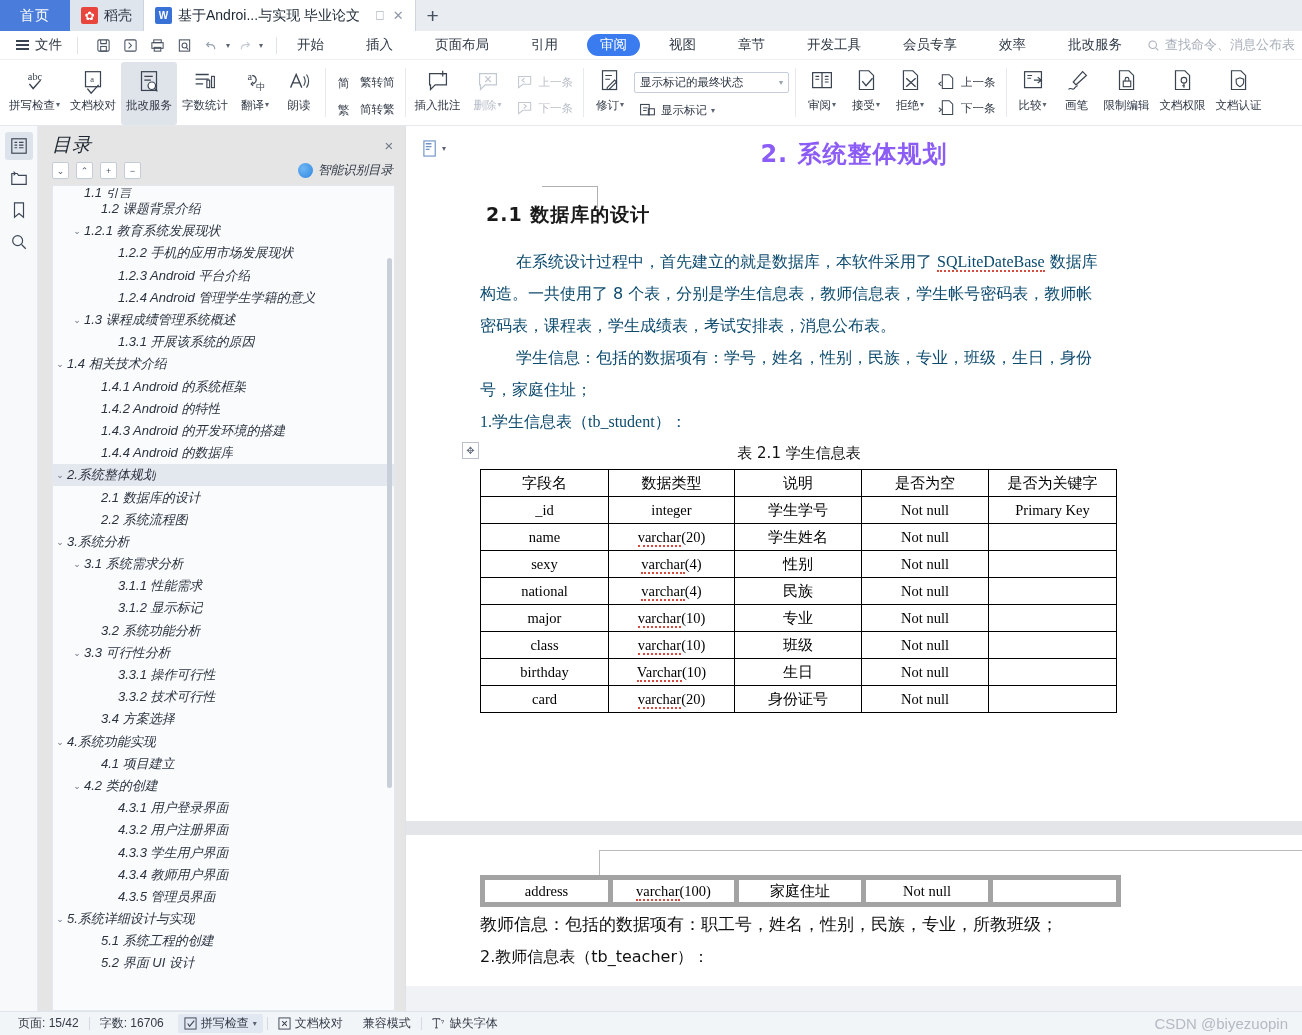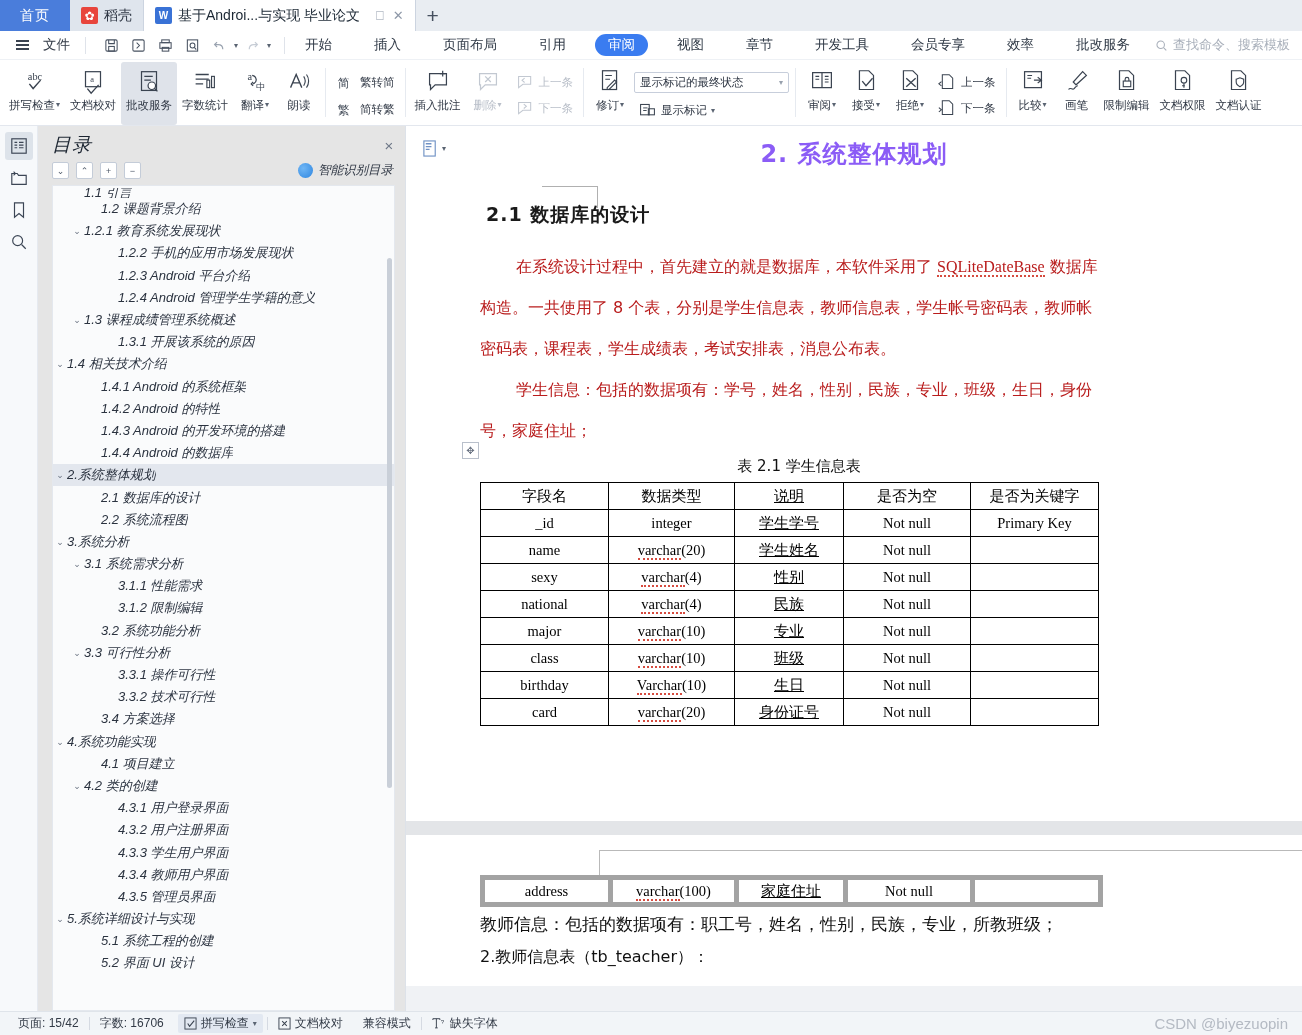--- a/index.html
+++ b/index.html
@@ -41,21 +41,21 @@
     width: 34px; height: 31px; display: flex; align-items: center; justify-content: center;
     font-size: 21px; color: #46505f; font-weight: 300;
   }
 
   
   .menubar {
     height: 29px; background: #ffffff; display: flex; align-items: center;
     flex: 0 0 29px; padding-left: 8px; font-size: 13.5px; color: #333b47;
     border-bottom: 1px solid #eef1f5;
   }
-  .mb-file { display: flex; align-items: center; gap: 14px; padding: 0 8px; }
+  .mb-file { display: flex; align-items: center; gap: 6px; padding: 0 8px; }
   .hamburger { display: inline-flex; flex-direction: column; gap: 2.5px; }
   .hamburger i { display: block; width: 13px; height: 1.6px; background: #3a4350; }
   .qat { display: flex; align-items: center; gap: 2px; padding: 0 6px; }
   .qat-btn {
     width: 25px; height: 23px; display: flex; align-items: center; justify-content: center;
     color: #46505f;
   }
   .divider-v { width: 1px; height: 17px; background: #dfe3ea; margin: 0 7px; }
   .mtabs { display: flex; align-items: center; gap: 16px; }
   .mtab { padding: 2px 13px; border-radius: 11px; font-size: 13.5px; color: #2f3946; white-space: nowrap; }
@@ -178,21 +178,21 @@
   .doc-h1 {
     text-align: center; font-size: 24px; font-weight: bold; color: #8b5cf6;
     font-family: "DejaVu Sans", "Liberation Sans", sans-serif;
     padding-top: 12px; letter-spacing: 1px;
   }
   .doc-h2 {
     font-size: 19px; font-weight: bold; color: #1a1a1a; margin: 32px 0 0 80px;
     font-family: "DejaVu Sans", "Liberation Sans", sans-serif; letter-spacing: 1px;
   }
   .doc-p {
-    font-size: 16px; color: #b91c1c; line-height: 33px; margin: 8px 0 0 74px;
+    font-size: 16px; color: #0c4a6e; line-height: 24px; margin: 8px 0 0 74px;
     font-family: "DejaVu Sans", "Liberation Sans", sans-serif;
     white-space: nowrap;
   }
   .doc-p.first { margin-top: 22px; }
   .indent { padding-left: 36px; }
   .sqlite { border-bottom: 2px dotted #d64b3f; }
   .serif { font-family: "Liberation Serif", "DejaVu Serif", serif; }
   .tbl-cap {
     text-align: center; font-size: 15px; color: #111; margin-top: 10px;
     font-family: "DejaVu Sans", "Liberation Sans", sans-serif;
@@ -207,21 +207,21 @@
     border-collapse: collapse; margin-left: 74px; margin-top: 6px;
     font-family: "Liberation Serif", "DejaVu Serif", serif;
   }
   table.dt td {
     border: 1px solid #000; height: 27px; text-align: center;
     font-size: 14.5px; color: #000; padding: 0 8px; white-space: nowrap;
   }
   table.dt td.cjk {
     font-family: "DejaVu Sans", "Liberation Sans", sans-serif; font-size: 15px;
   }
-  .c1 { width: 128px; } .c2 { width: 126px; } .c3 { width: 109px; text-decoration: underline; }
+  .c1 { width: 128px; } .c2 { width: 126px; } .c3 { width: 127px; }
   .c4 { width: 127px; } .c5 { width: 128px; }
   .spell { border-bottom: 2px dotted #d64b3f; }
   .pagenum {
     text-align: center; font-size: 12px; color: #444; margin-top: 16px;
     font-family: "Liberation Serif", serif;
   }
   .footmark {
     position: absolute; left: 136px; top: 60px; width: 56px; height: 1px; background: #b0b0b0;
   }
   .footmark2 {
@@ -358,21 +358,21 @@
     <div class="mtab">会员专享</div>
     <div class="mtab">效率</div>
     <div class="mtab">批改服务</div>
   </div>
 
   <div class="msearch">
     <svg width="13" height="13" viewBox="0 0 16 16">
         <circle cx="7" cy="7" r="4.6" fill="none" stroke="#a8afba" stroke-width="1.3"></circle>
         <path d="M10.5 10.5l3.4 3.4" stroke="#a8afba" stroke-width="1.3"></path>
       </svg>
-    <span>查找命令、搜索模板</span>
+    <span>查找命令、消息公布表</span>
   </div>
 </div>
 
 <div class="ribbon">
 
   <div class="rgroup">
     <div class="rbtn">
       <span class="gl">
         <svg width="30" height="30" viewBox="0 0 32 32">
             <text x="16" y="14" font-size="11" fill="#3a4350" text-anchor="middle" font-family="Liberation Serif, serif">abc</text>
@@ -785,21 +785,21 @@
           <div class="toc-item">
             <span class="toc-arrow" style="margin-left: 17px;">⌄</span>
             <span class="toc-label">3.1  系统需求分析</span>
           </div>
           <div class="toc-item">
             <span class="toc-arrow" style="margin-left: 51px;"></span>
             <span class="toc-label">3.1.1  性能需求</span>
           </div>
           <div class="toc-item">
             <span class="toc-arrow" style="margin-left: 51px;"></span>
-            <span class="toc-label">3.1.2   限制编辑</span>
+            <span class="toc-label">3.1.2   显示标记</span>
           </div>
           <div class="toc-item">
             <span class="toc-arrow" style="margin-left: 34px;"></span>
             <span class="toc-label">3.2  系统功能分析</span>
           </div>
           <div class="toc-item">
             <span class="toc-arrow" style="margin-left: 17px;">⌄</span>
             <span class="toc-label">3.3 可行性分析</span>
           </div>
           <div class="toc-item">
@@ -877,20 +877,21 @@
       <div class="doc-h1">2. 系统整体规划</div>
       <div class="doc-h2">2.1  数据库的设计</div>
 
       <div class="doc-p first">
         <span class="indent"></span><span>在系统设计过程中，首先建立的就是数据库，本软件采用了 </span><span class="serif sqlite">SQLiteDateBase</span><span> 数据库</span>
       </div>
       <div class="doc-p">构造。一共使用了 8 个表，分别是学生信息表，教师信息表，学生帐号密码表，教师帐</div>
       <div class="doc-p">密码表，课程表，学生成绩表，考试安排表，消息公布表。</div>
       <div class="doc-p"><span class="indent"></span><span>学生信息：包括的数据项有：学号，姓名，性别，民族，专业，班级，生日，身份</span></div>
       <div class="doc-p">号，家庭住址；</div>
+      <div class="doc-p"><span class="serif">1.学生信息表（tb_student）：</span></div>
 
       <div class="tbl-handle">✥</div>
       <div class="tbl-cap">表 2.1 学生信息表</div>
 
       <table class="dt">
         <tbody id="dt-body">
             <tr>
               <td class="c1 cjk">字段名</td>
               <td class="c2 cjk">数据类型</td>
               <td class="c3 cjk">说明</td>

